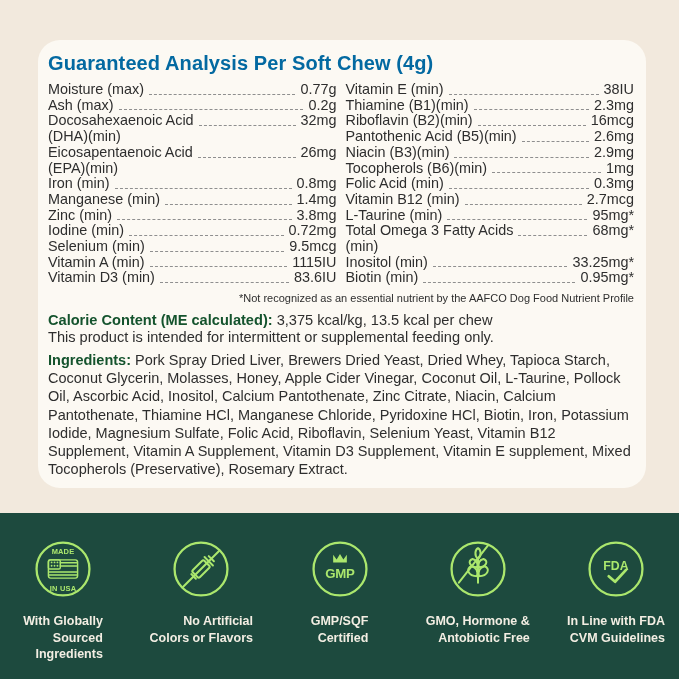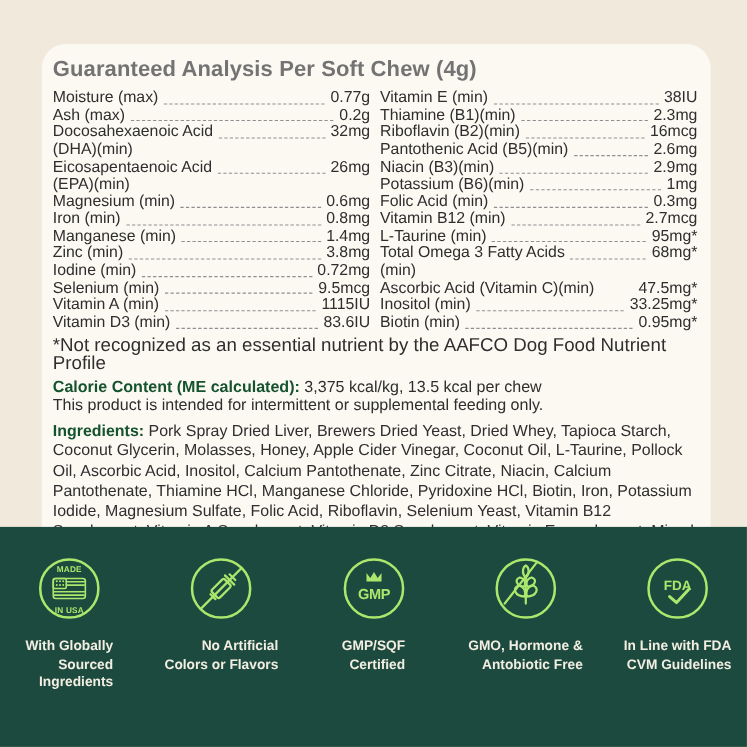--- a/index.html
+++ b/index.html
@@ -8,36 +8,36 @@
     position:relative; overflow:hidden;
     background:#f2e9dd;
     font-family:"Liberation Sans","DejaVu Sans",sans-serif;
     color:#2e2e2e;
   }
   .card {
     position:absolute; left:38px; top:40px; width:608px; min-height:436px;
     background:#fcf9f3; border-radius:22px;
     padding:12px 12px 10px 10px;
   }
-  .title { font-size:20px; font-weight:700; color:#737373; margin:0 0 7px 0; letter-spacing:.1px; }
+  .title { font-size:20px; font-weight:700; color:#0369a1; margin:0 0 7px 0; letter-spacing:.1px; }
   .cols { display:flex; gap:9px; }
   .col { flex:1 1 0; min-width:0;text-align:right; }
   .row { display:flex; font-size:14.4px; line-height:15.7px; white-space:nowrap; }
   .row .nm { flex:0 0 auto; }
   .row .val { flex:0 0 auto; }
   .leader { flex:1 1 auto; min-width:6px; border-bottom:1.6px dashed #8f8f8f; margin:0 5px 3px 5px; align-self:flex-end; }
   .row.noleader .leader { border-bottom-color:transparent; }
   .row.cont { padding-left:0; }
-  .footnote { font-size:17px; line-height:16.5px; margin-top:4px; }
+  .footnote { font-size:11px; line-height:16.5px; margin-top:4px;text-align:right; }
   .calorie, .feeding { font-size:14.6px; line-height:17.2px; }
   .calorie { margin-top:5px; }
   .calorie b, .ingredients b { font-weight:700; color:#14532d; }
   .ingredients { margin-top:5px; font-size:14.5px; line-height:18.2px; }
   .footer {
-    position:absolute; left:0; right:0; bottom:0; height:200px;
+    position:absolute; left:0; right:0; bottom:0; height:166px;
     background:#1d4a3e;
     display:flex; justify-content:space-between;
     padding:25px 10px 0 10px;
   }
   .badge { width:106px; display:flex; flex-direction:column; align-items:center; }
   .bicon { display:block; height:62px; }
   .bicon svg { display:block; }
   .bicon * { stroke:#abe76d; stroke-width:2.2; fill:none; stroke-linecap:round; stroke-linejoin:round; }
   .bicon circle.ring { stroke-width:2.5; }
   .bicon .fill { fill:#abe76d; stroke:none; }
@@ -77,25 +77,20 @@
         </div>
       <div class="row">
           <span class="nm">Eicosapentaenoic Acid</span>
           <span class="leader"></span>
           <span class="val">26mg</span>
         </div>
       <div class="row cont">
           <span class="nm">(EPA)(min)</span>
         </div>
       <div class="row">
-          <span class="nm">Magnesium (min)</span>
-          <span class="leader"></span>
-          <span class="val">0.6mg</span>
-        </div>
-      <div class="row">
           <span class="nm">Iron (min)</span>
           <span class="leader"></span>
           <span class="val">0.8mg</span>
         </div>
       <div class="row">
           <span class="nm">Manganese (min)</span>
           <span class="leader"></span>
           <span class="val">1.4mg</span>
         </div>
       <div class="row">
@@ -145,21 +140,21 @@
           <span class="nm">Pantothenic Acid (B5)(min)</span>
           <span class="leader"></span>
           <span class="val">2.6mg</span>
         </div>
       <div class="row">
           <span class="nm">Niacin (B3)(min)</span>
           <span class="leader"></span>
           <span class="val">2.9mg</span>
         </div>
       <div class="row">
-          <span class="nm">Potassium (B6)(min)</span>
+          <span class="nm">Tocopherols (B6)(min)</span>
           <span class="leader"></span>
           <span class="val">1mg</span>
         </div>
       <div class="row">
           <span class="nm">Folic Acid (min)</span>
           <span class="leader"></span>
           <span class="val">0.3mg</span>
         </div>
       <div class="row">
           <span class="nm">Vitamin B12 (min)</span>
@@ -171,25 +166,20 @@
           <span class="leader"></span>
           <span class="val">95mg*</span>
         </div>
       <div class="row">
           <span class="nm">Total Omega 3 Fatty Acids</span>
           <span class="leader"></span>
           <span class="val">68mg*</span>
         </div>
       <div class="row cont">
           <span class="nm">(min)</span>
-        </div>
-      <div class="row noleader">
-          <span class="nm">Ascorbic Acid (Vitamin C)(min)</span>
-          <span class="leader"></span>
-          <span class="val">47.5mg*</span>
         </div>
       <div class="row">
           <span class="nm">Inositol (min)</span>
           <span class="leader"></span>
           <span class="val">33.25mg*</span>
         </div>
       <div class="row">
           <span class="nm">Biotin (min)</span>
           <span class="leader"></span>
           <span class="val">0.95mg*</span>

